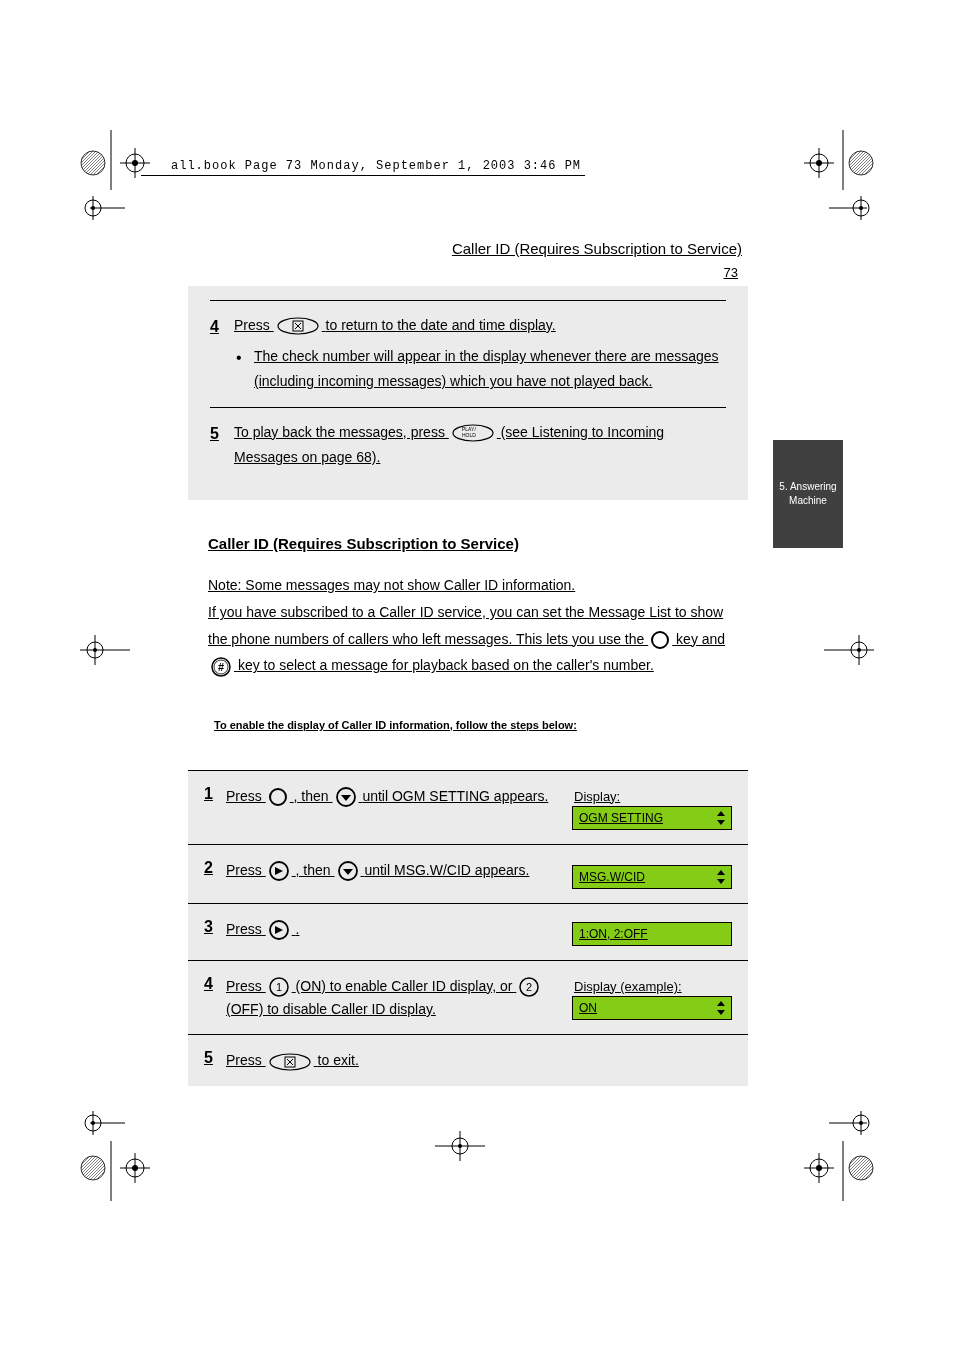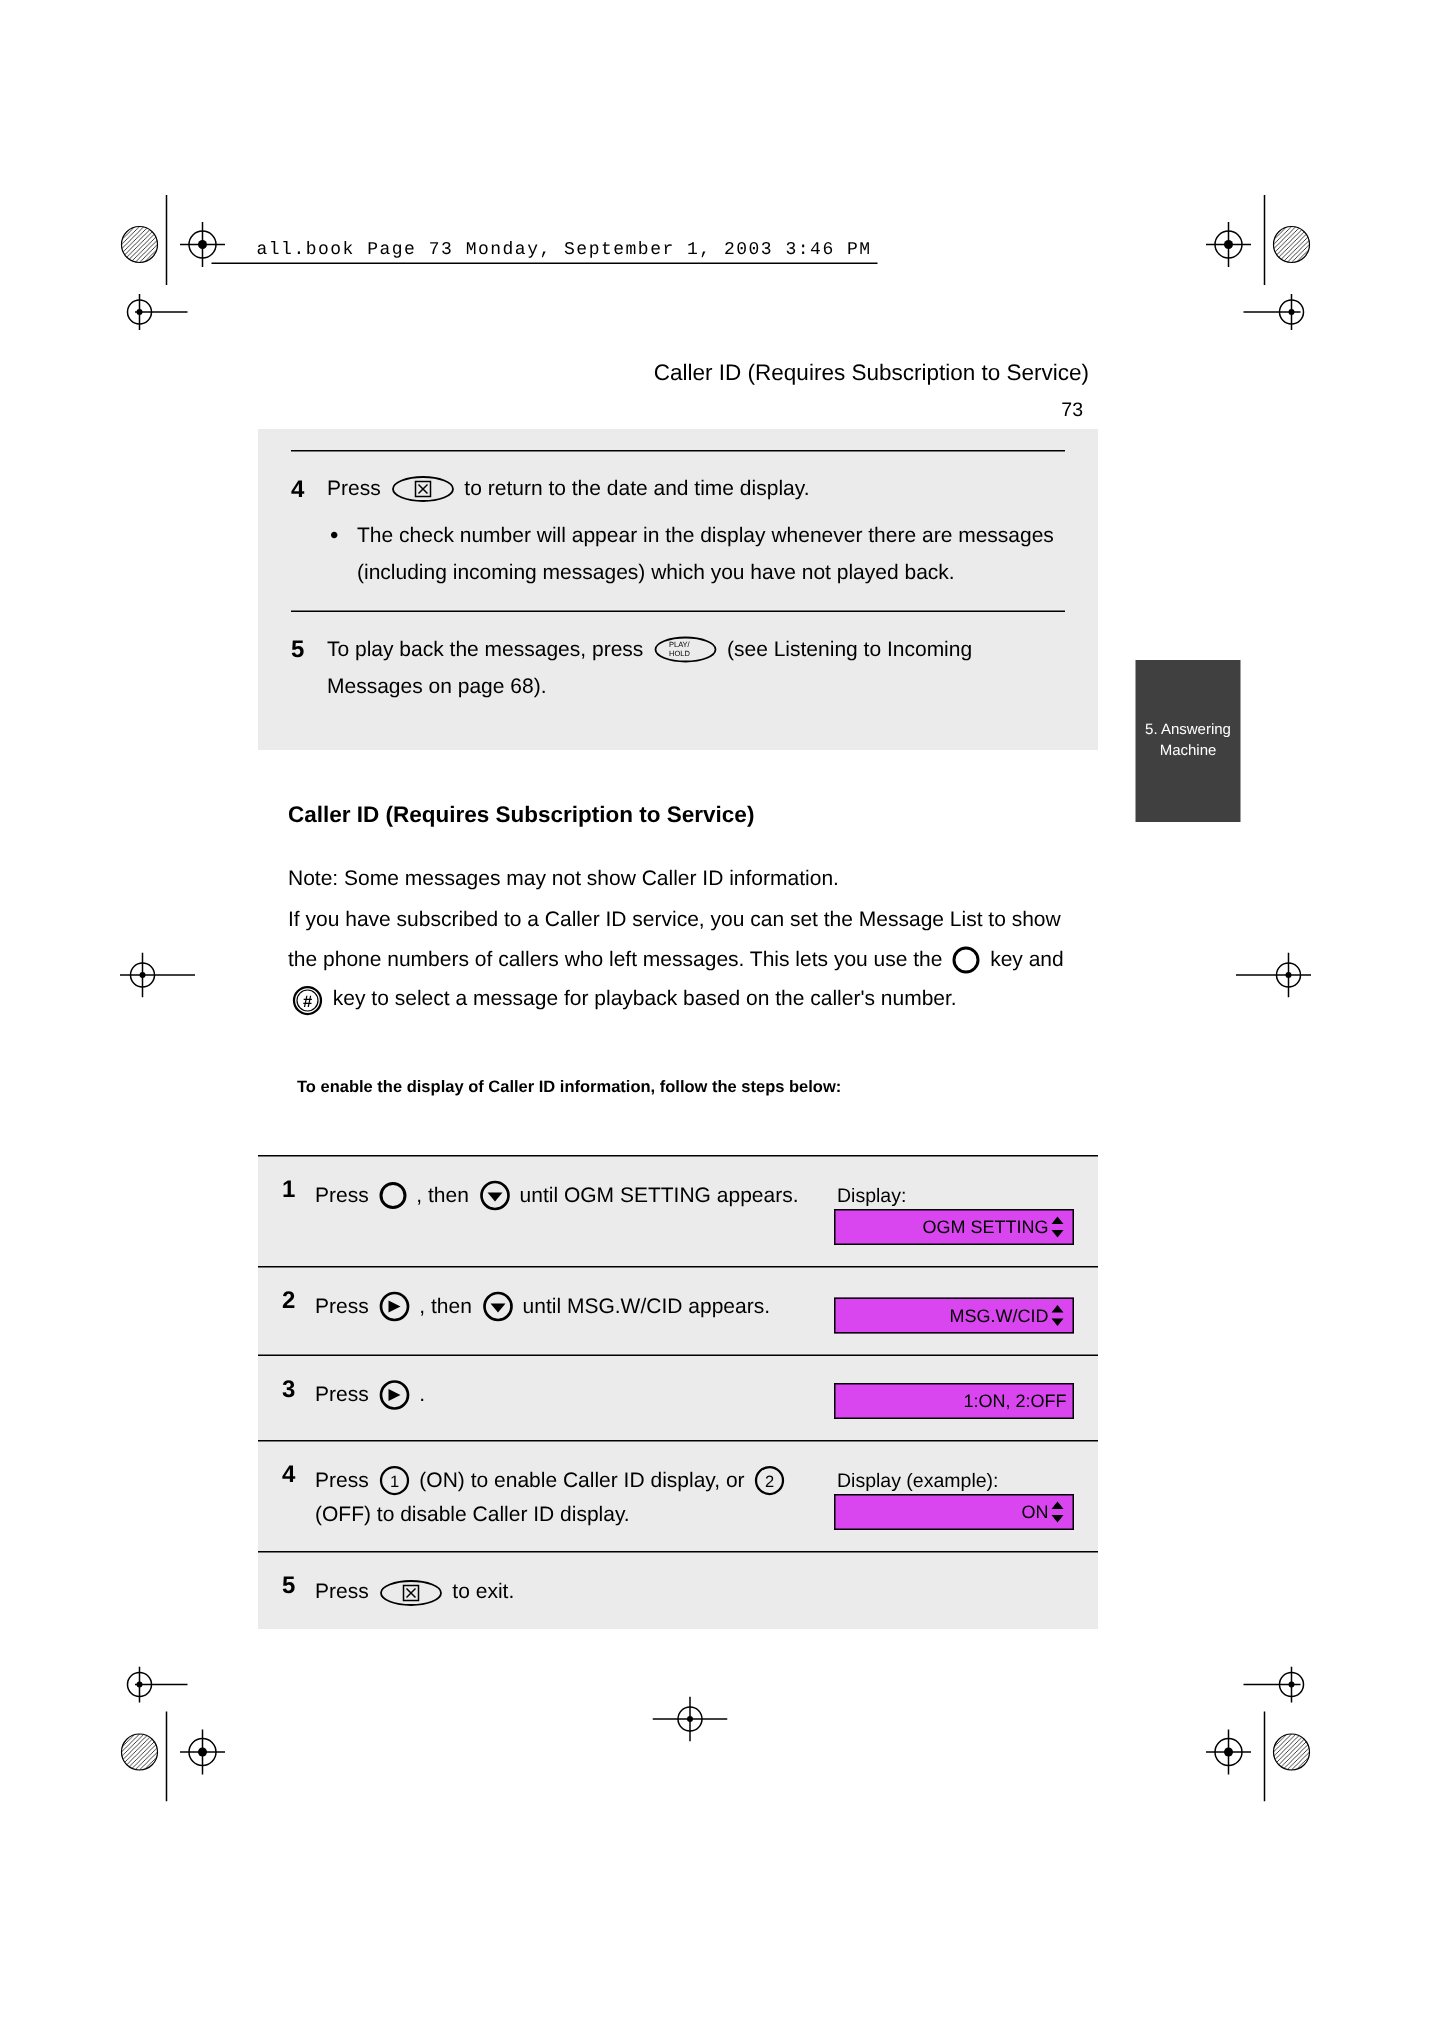--- a/index.html
+++ b/index.html
@@ -21,22 +21,23 @@
     font-family: "Courier New", monospace;
     font-size: 12px;
     letter-spacing: 1px;
     border-bottom: 1px solid #000;
     padding: 1px 4px 2px 30px;
     z-index: 5;
   }
   .page-area {
     position: absolute;
     top: 240px;
-    left: 172px;
+    left: 188px;
     width: 560px;
+    text-decoration: underline;
   }
   .title-row {
     text-align: right;
     font-size: 15px;
     padding-right: 6px;
     margin-bottom: 8px;
   }
   .page-num {
     text-align: right;
     font-size: 13px;
@@ -87,26 +88,26 @@
   .row2 .num2 { width: 22px; font-weight: bold; font-size: 16px; }
   .row2 .txt2 { flex: 1; line-height: 1.6; }
   .row2 .disp {
     width: 160px;
     margin-left: 10px;
     margin-top: 4px;
   }
   .disp-label { font-size: 13px; margin-bottom: 2px; padding-left: 2px; }
   .disp-box {
     border: 1.5px solid #000;
-    background: #d946ef;
+    background: #84cc16;
     height: 24px;
     display: flex;
     align-items: center;
-    justify-content: flex-end;
-    padding: 0 4px 0 20px;
+    justify-content: space-between;
+    padding: 0 4px 0 6px;
     font-size: 12px;
   }
   .disp-box .arr svg { display: block; }
   .btn-icon { display: inline-flex; vertical-align: middle; margin: 0 2px; }
 </style>
 </head>
 <body>
 
 <div class="crop-mark" style="top:130px; left:75px;">
   <svg width="90" height="90">

